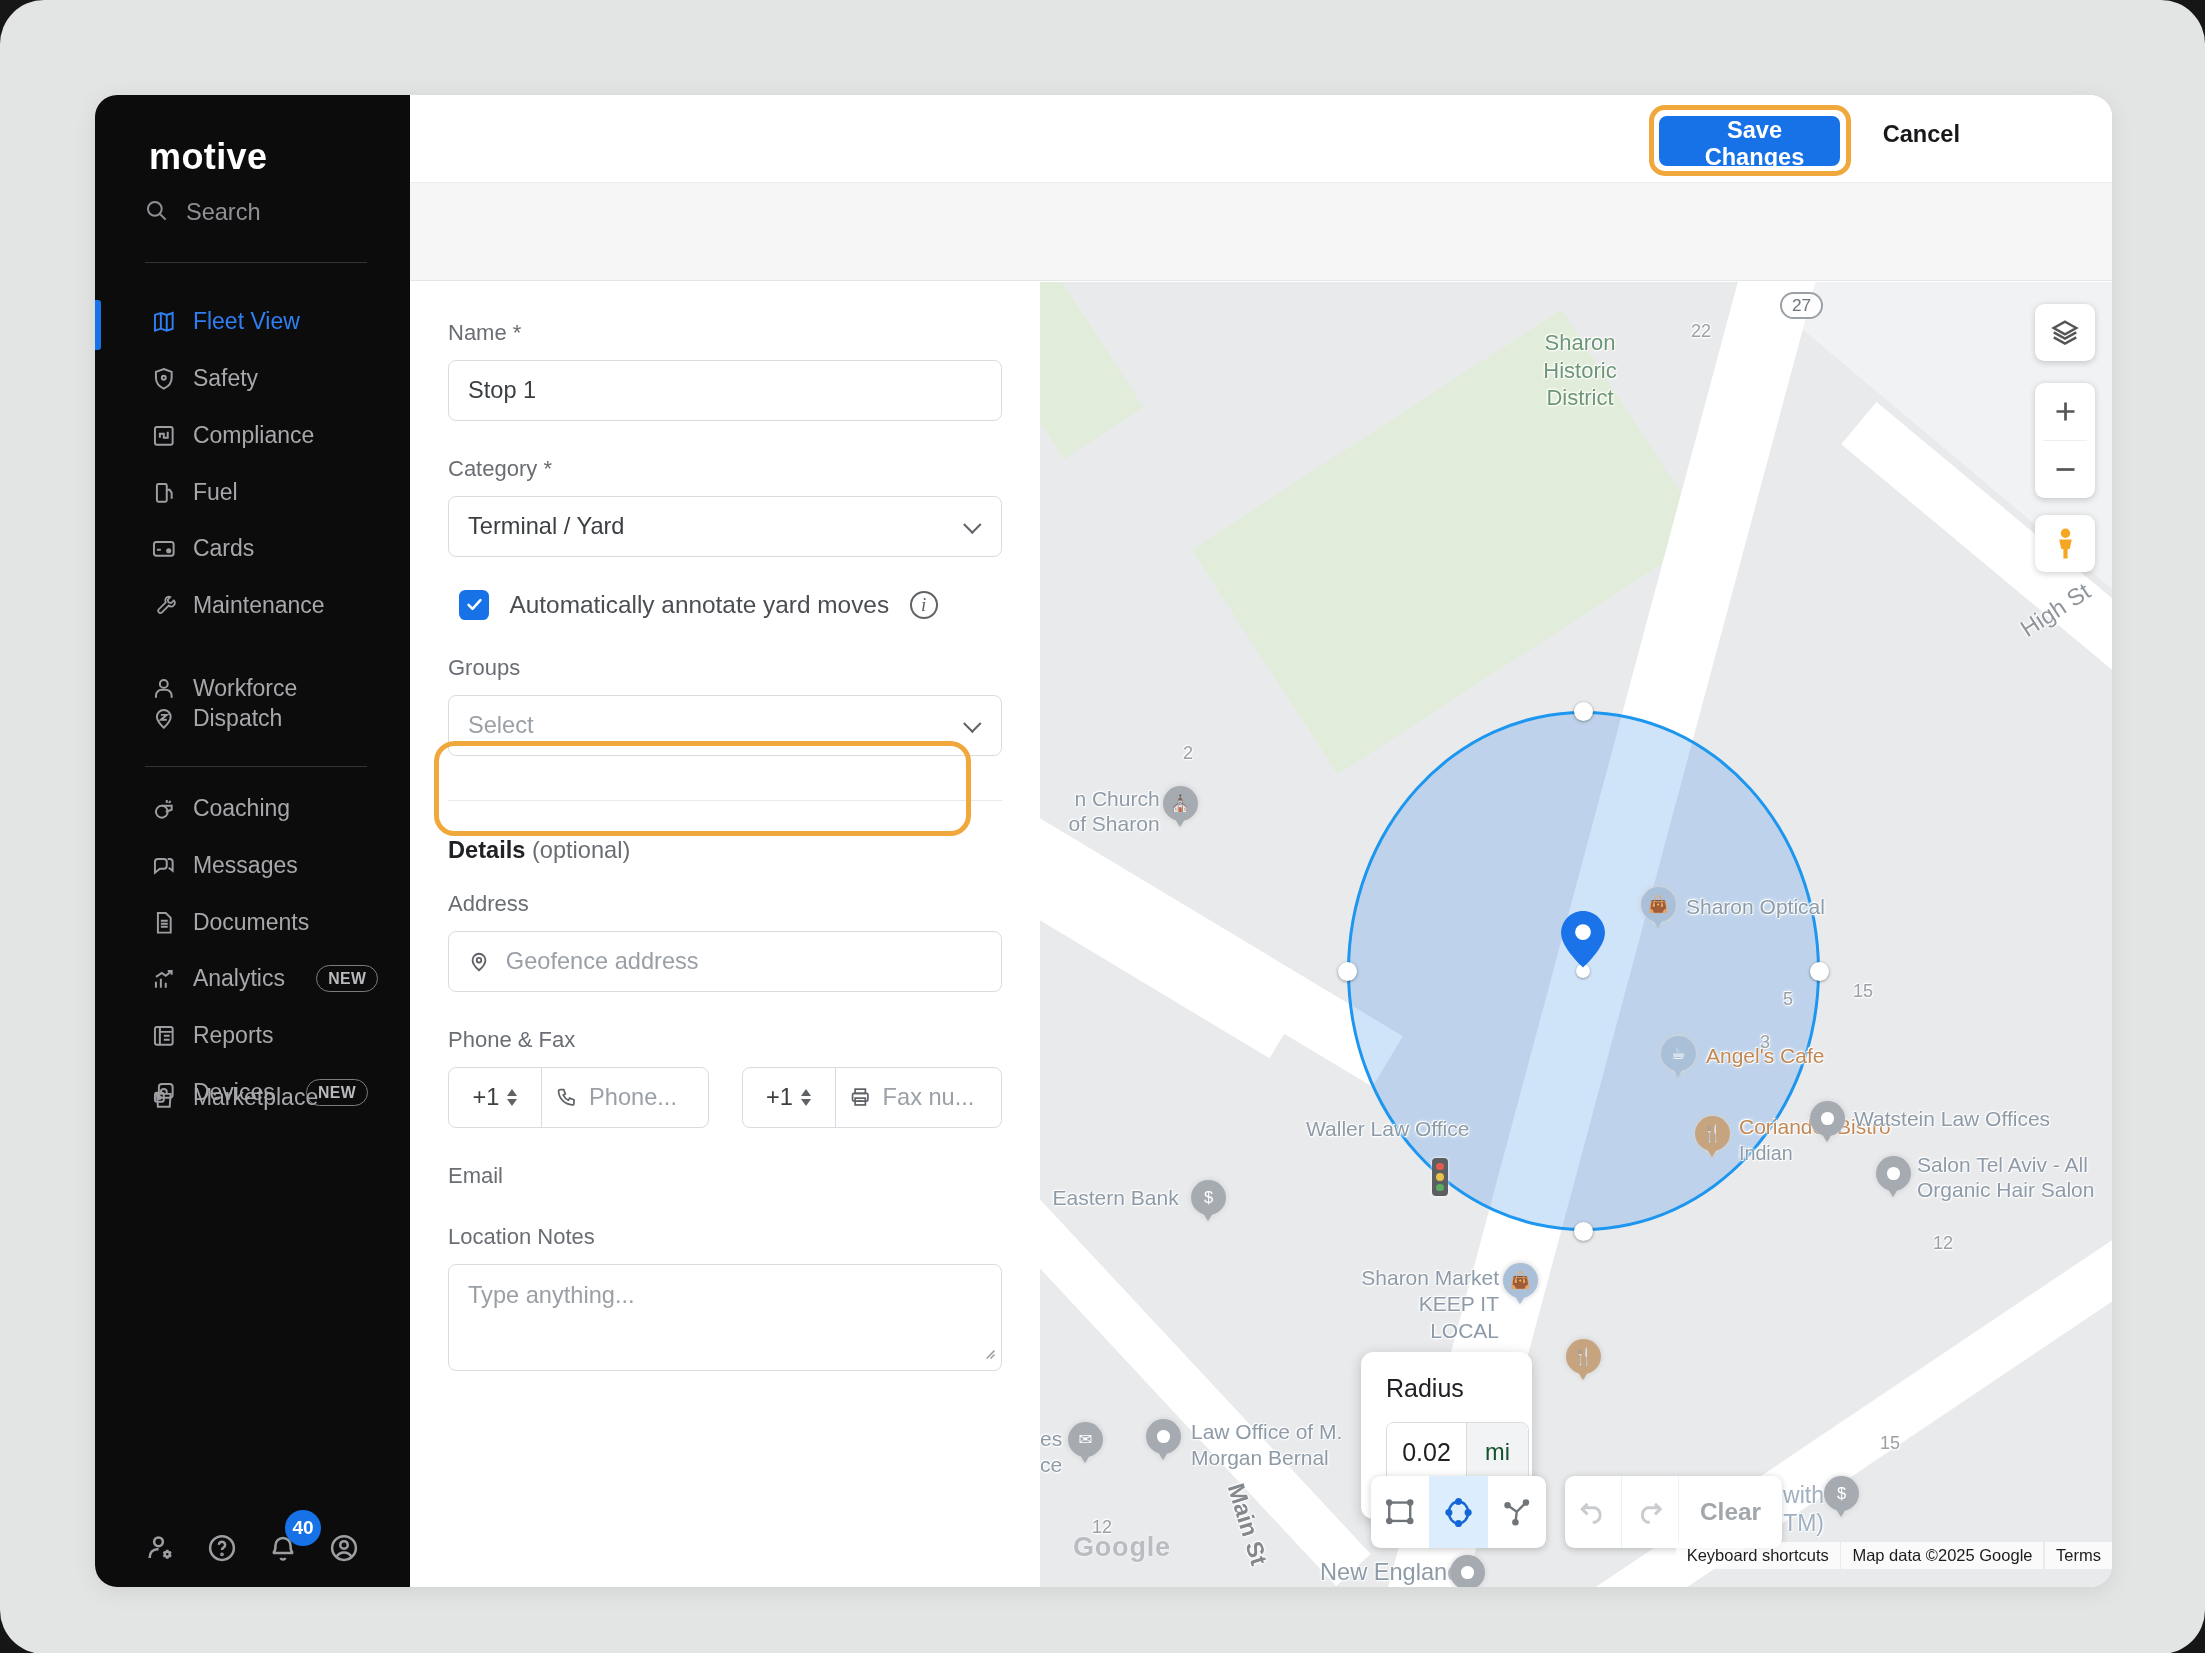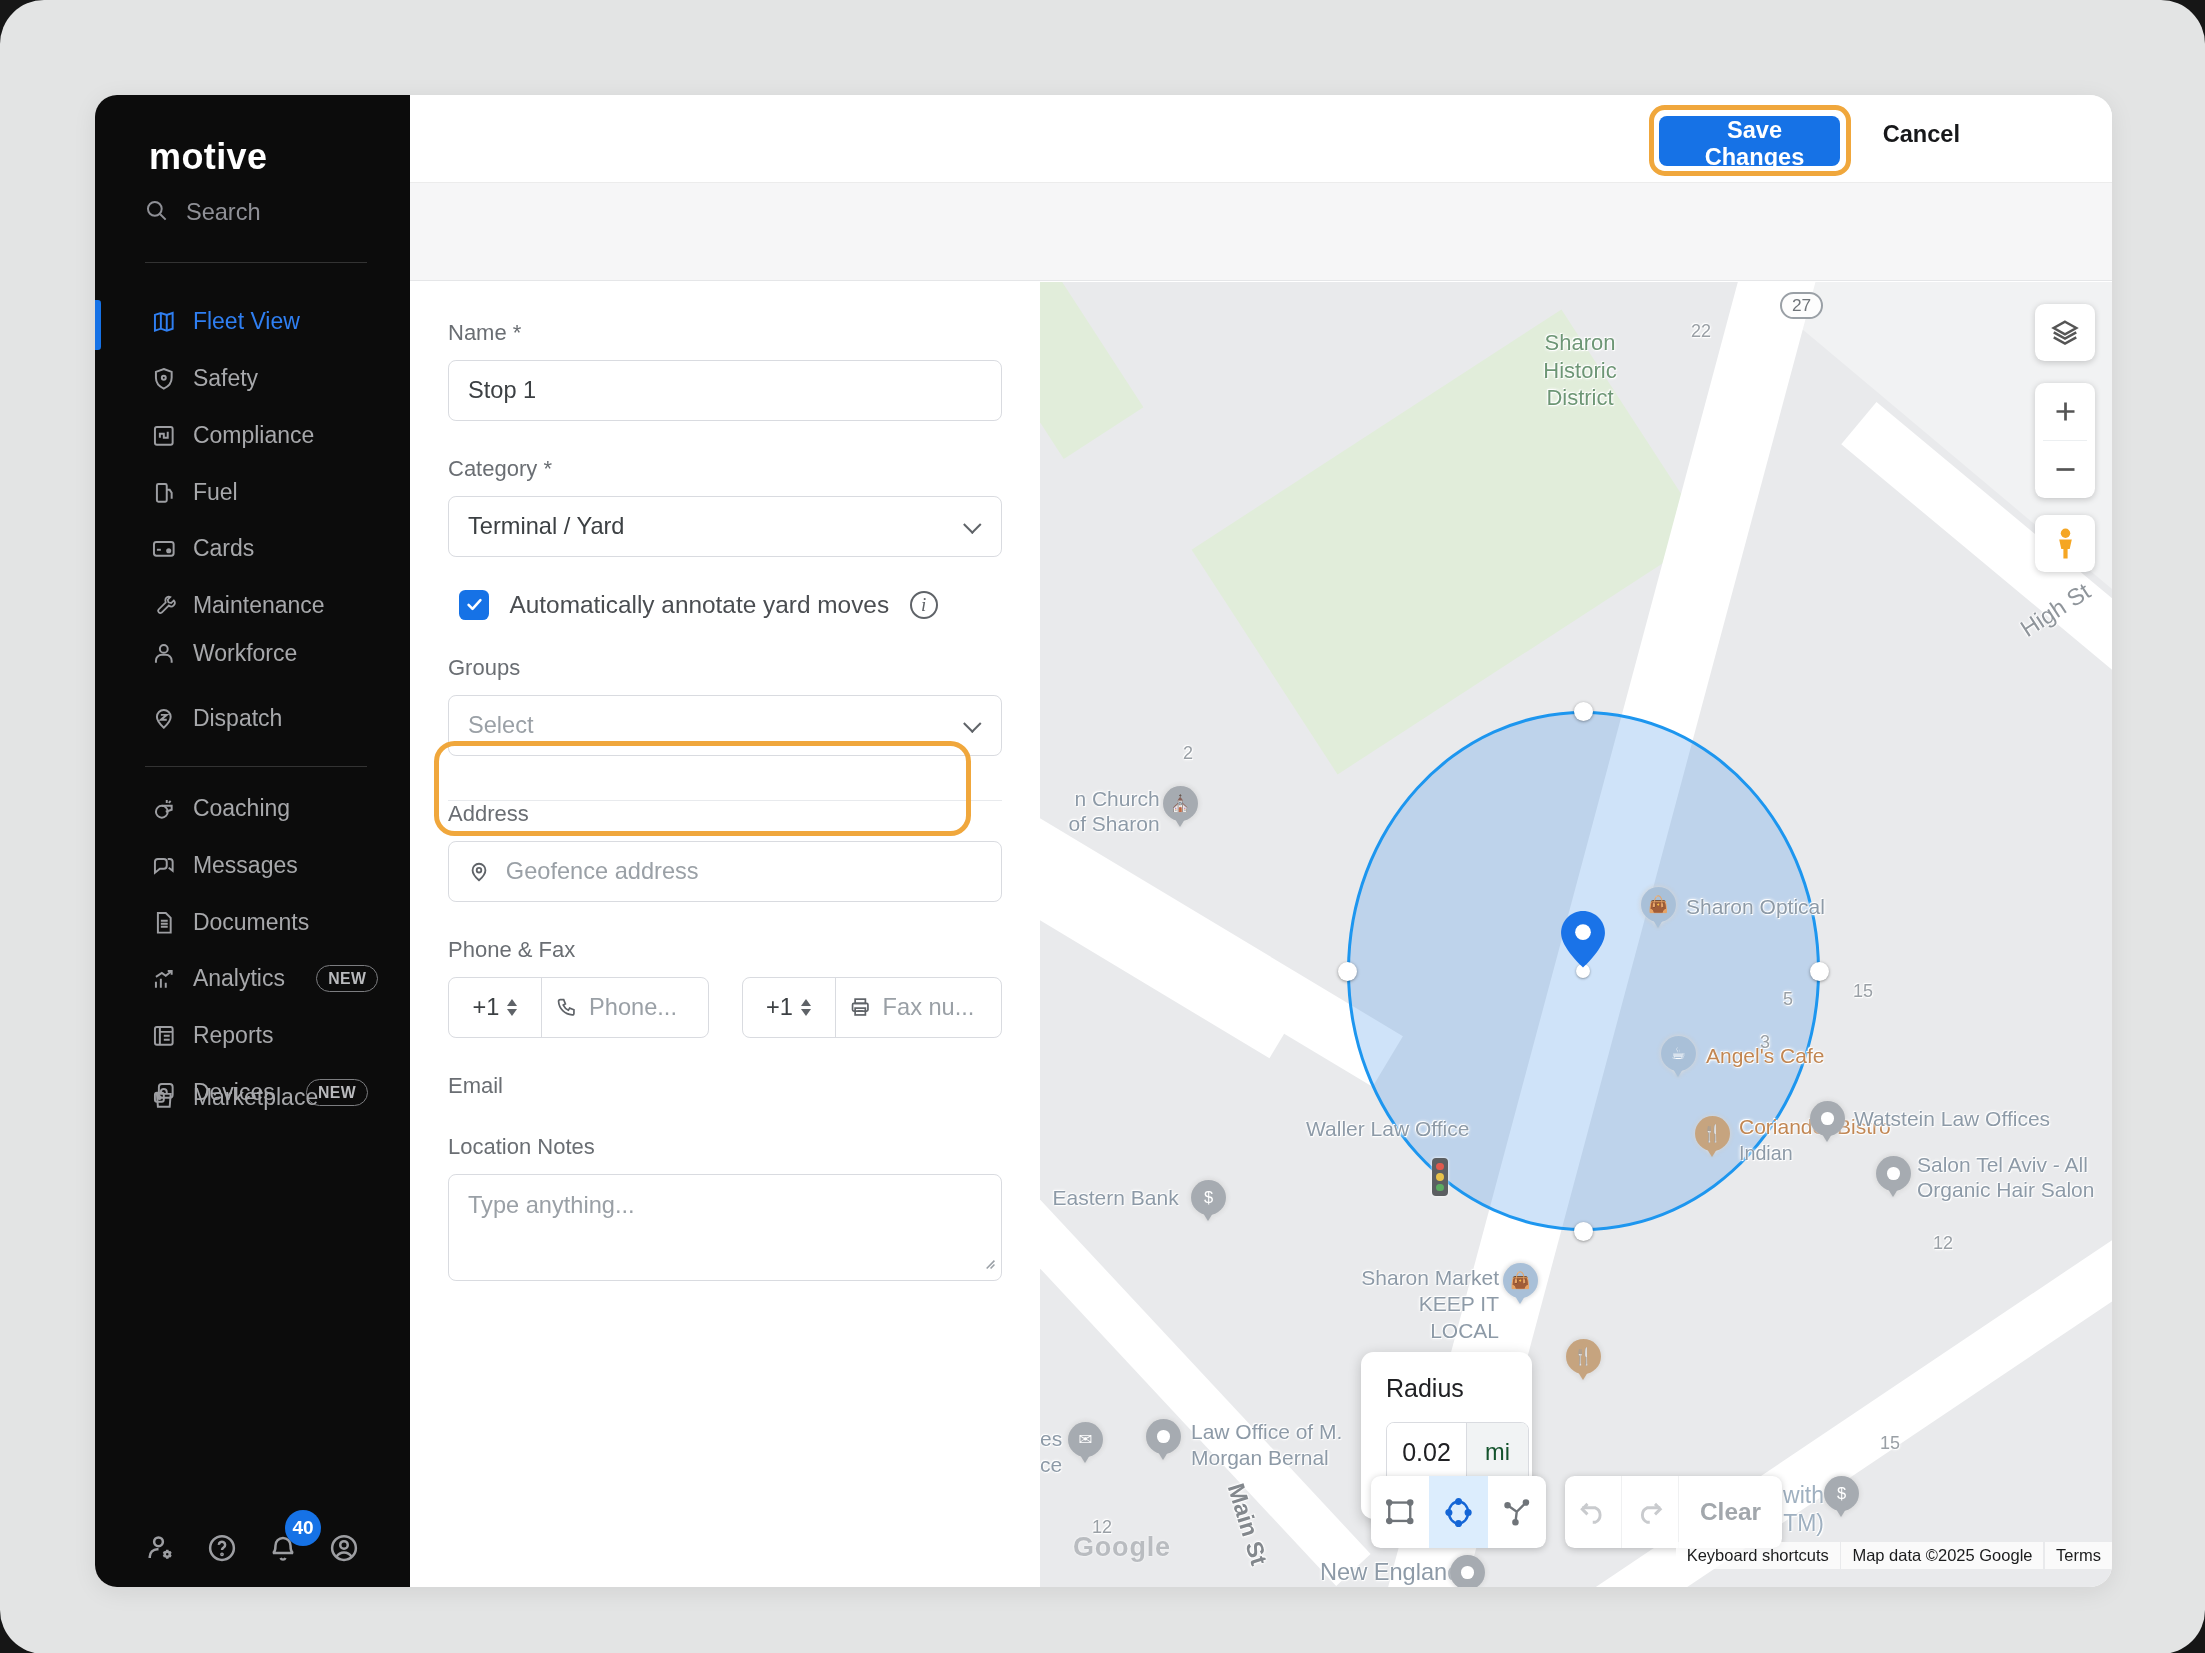--- a/index.html
+++ b/index.html
@@ -156,21 +156,21 @@
             <circle cx="17" cy="14" r="1.6" fill="#9d9ea2"></circle>
           </svg>
       <span>Cards</span>
     </div>
     <div class="sb-item" style="top:482px">
       <svg width="23.6" height="23.6" viewBox="0 0 24 24" fill="none" stroke="#9d9ea2" stroke-width="2">
             <path d="M14 6a4 4 0 015.7-3.6l-3 3 .9 3 3 .9 3-3A4 4 0 0118 12l-8 8a2.5 2.5 0 01-3.5-3.5l8-8z" transform="scale(.9) translate(1,1)"></path>
           </svg>
       <span>Maintenance</span>
     </div>
-    <div class="sb-item" style="top:530px">
+    <div class="sb-item" style="top:565px">
       <svg width="23.6" height="23.6" viewBox="0 0 24 24" fill="none" stroke="#9d9ea2" stroke-width="2">
             <circle cx="12" cy="7" r="4"></circle>
             <path d="M4 21v-2a6 6 0 016-6h4a6 6 0 016 6v2"></path>
           </svg>
       <span>Workforce</span>
     </div>
     <div class="sb-item" style="top:595px">
       <svg width="23.6" height="23.6" viewBox="0 0 24 24" fill="none" stroke="#9d9ea2" stroke-width="2">
             <path d="M12 21s-7-6-7-11a7 7 0 0114 0c0 5-7 11-7 11z"></path>
             <path d="M9 8h6l-6 5h6"></path>
@@ -299,20 +299,21 @@
       <div class="hl-box"></div>
 
       <div class="f-label" style="margin-top:3.2px">Groups</div>
       <div class="f-input">
             <span class="ph">Select</span>
             <i class="chev"></i>
           </div>
 
       <div class="f-divider"></div>
 
+      <div class="details-h"><b>Details</b> <span>(optional)</span></div>
 
       <div class="f-label">Address</div>
       <div class="f-input">
         <span class="lead-ico">
               <svg width="22" height="22" viewBox="0 0 24 24" fill="none" stroke="#5f6368" stroke-width="2">
                 <path d="M12 21s-7-6-7-11a7 7 0 0114 0c0 5-7 11-7 11z"></path>
                 <circle cx="12" cy="10" r="2.5"></circle>
               </svg>
             </span>
         <span class="ph">Geofence address</span>

